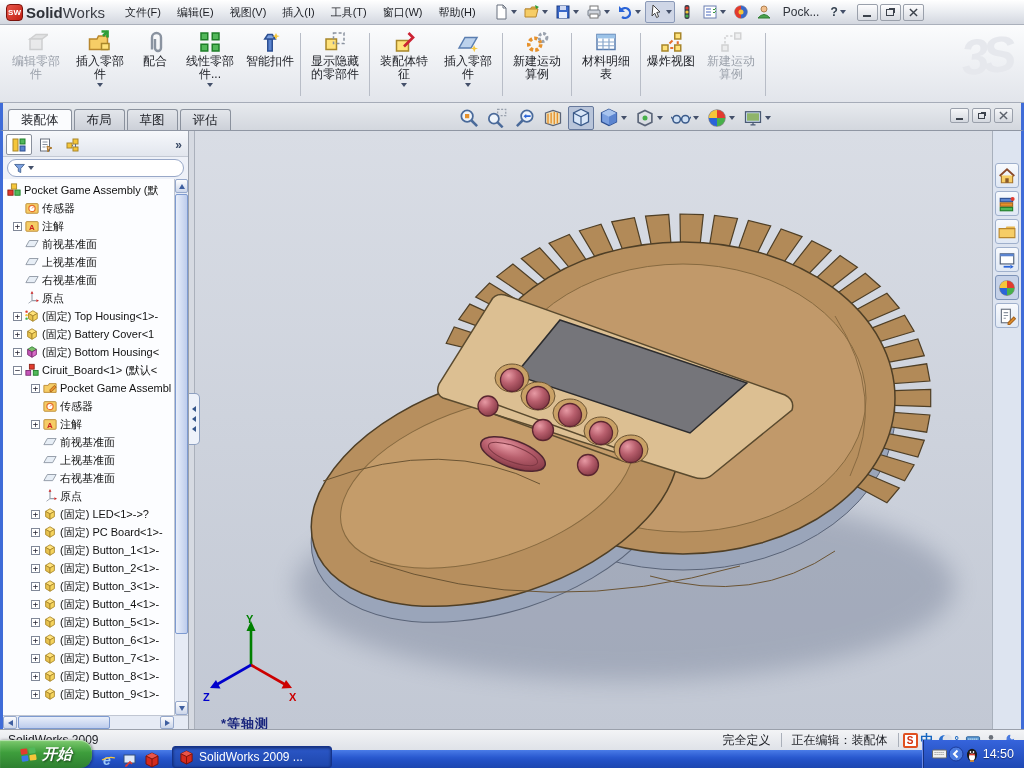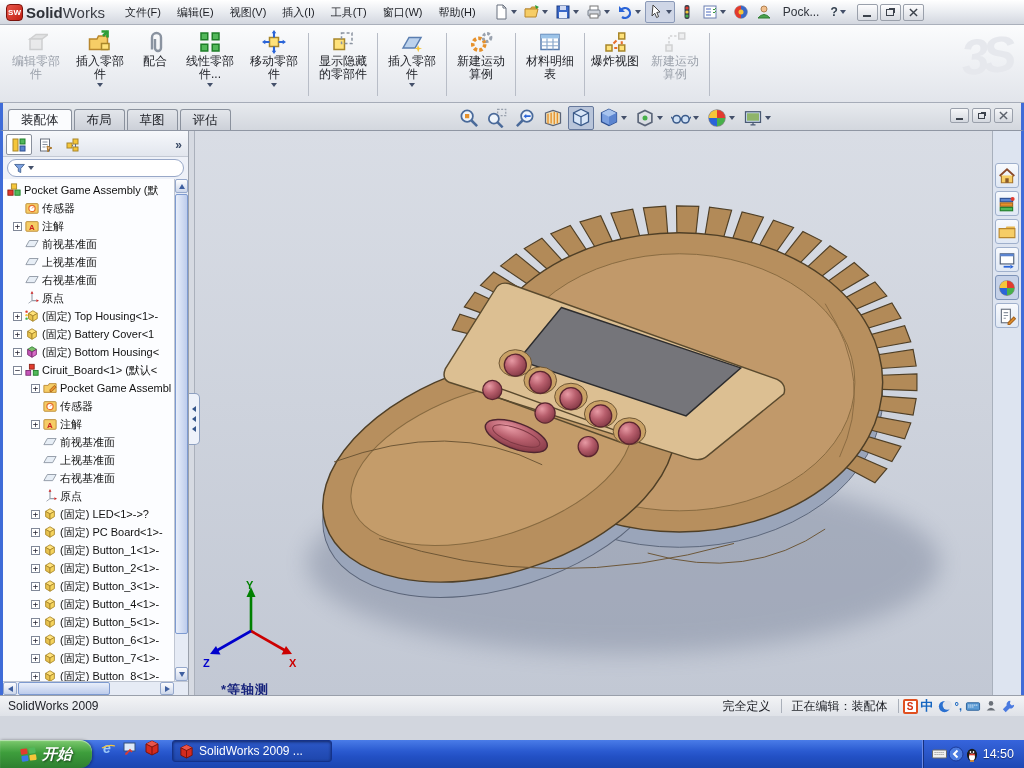--- a/index.html
+++ b/index.html
@@ -94,21 +94,21 @@
   .sb-left{padding-left:4px;}
   .sb-right{margin-left:auto;display:flex;align-items:center;height:100%;}
   .sb-text{padding:0 10px;}
   .sb-sep{width:1px;height:14px;background:#aab0ba;}
   .ime{display:flex;align-items:center;gap:3px;padding:0 4px;height:100%;}
   .ime-s{width:15px;height:15px;background:#fff;border:2px solid #e05020;border-radius:2px;color:#d23010;font-size:10px;font-weight:bold;display:flex;align-items:center;justify-content:center;}
   .ime-zh{color:#1565c0;font-weight:bold;font-size:13px;}
   .ime-punct{color:#1565c0;font-weight:bold;font-size:11px;}
   .ime .ic{width:15px;height:15px;}
   
-  .taskbar{height:28px;background:linear-gradient(#4a7ce8,#2a5ad0 40%,#2250c4 60%,#1c46b0);display:flex;align-items:flex-start;margin-top:24px;}
+  .taskbar{height:18px;background:linear-gradient(#4a7ce8,#2a5ad0 40%,#2250c4 60%,#1c46b0);display:flex;align-items:flex-end;}
   .start-btn{height:28px;width:92px;border-radius:0 12px 12px 0;background:linear-gradient(#7ecb6f,#3e9e3c 45%,#2e8030);box-shadow:inset 0 1px 1px rgba(255,255,255,.5),1px 0 3px rgba(0,0,0,.4);display:flex;align-items:center;justify-content:center;gap:5px;color:#fff;font-size:15px;font-weight:bold;font-style:italic;text-shadow:1px 1px 2px rgba(0,0,0,.5);}
   .start-btn .ic{width:17px;height:17px;}
   .quick{display:flex;align-items:center;gap:6px;padding:0 8px;}
   .quick .ic{width:16px;height:16px;}
   .task-btn{margin-left:4px;height:22px;width:160px;border-radius:3px;border:1px solid #14328a;background:linear-gradient(#2c58c8,#1e46ac);box-shadow:inset 0 1px 3px rgba(0,0,20,.55);display:flex;align-items:center;gap:5px;padding:0 6px;color:#fff;font-size:12px;white-space:nowrap;overflow:hidden;}
   .task-btn .ic{width:15px;height:15px;}
   .tray{margin-left:auto;height:28px;display:flex;align-items:center;gap:0;padding:0 10px 0 8px;background:linear-gradient(#3664dc,#1e48b4);border-left:1px solid #6a8ae8;box-shadow:inset 1px 0 0 #16307e;}
   .tray .ic{width:16px;height:16px;}
   .clock{color:#fff;font-size:12.5px;margin-left:3px;text-shadow:0 1px 1px rgba(0,0,0,.4);}
 </style>
@@ -287,39 +287,48 @@
               <rect x="9.5" y="9.5" width="4.5" height="4.5"></rect>
             </g>
           </svg>
         </span>
         <span class="cmd-label">线性零部件...</span>
         <span class="dd"></span>
       </div>
       <div class="cmd-btn">
         <span class="ic" style="width:24px;height:24px">
           <svg viewBox="0 0 16 16">
-            <rect x="5" y="5" width="6" height="6" fill="#ffe27a" stroke="#a8862a"></rect>
-            <path d="M8 2v3M8 11v3M2 8h3M11 8h3" stroke="#2a64d8" stroke-width="1.4"></path>
-            <path d="M8 0l1.5 2.2h-3zM8 16l1.5-2.2h-3zM0 8l2.2-1.5v3zM16 8l-2.2-1.5v3z" fill="#2a64d8"></path>
-          </svg>
-        </span>
-        <span class="cmd-label">移动零部件</span>
-        <span class="dd"></span>
+            <rect x="6.5" y="6" width="3" height="8" fill="#5b84cf" stroke="#2c4f92"></rect>
+            <path d="M4.5 6l2-3h3l2 3z" fill="#7ba0e0" stroke="#2c4f92"></path>
+            <path d="M12 2l.8 1.6 1.7.4-1.7.6-.8 1.9-.8-1.9-1.7-.6 1.7-.4z" fill="#f5c63a"></path>
+          </svg>
+        </span>
+        <span class="cmd-label">智能扣件</span>
       </div>
       <div class="cmd-sep"></div>
       <div class="cmd-btn">
         <span class="ic" style="width:24px;height:24px">
           <svg viewBox="0 0 16 16">
             <rect x="2" y="6" width="7" height="7" fill="#ffe27a" stroke="#a8862a"></rect>
             <rect x="7" y="2" width="7" height="7" fill="none" stroke="#8a93a0" stroke-dasharray="2 1.4"></rect>
           </svg>
         </span>
         <span class="cmd-label">显示隐藏的零部件</span>
       </div>
       <div class="cmd-sep"></div>
+      <div class="cmd-btn">
+        <span class="ic" style="width:24px;height:24px">
+          <svg viewBox="0 0 16 16">
+            <rect x="3" y="7" width="8" height="7" fill="#ffe27a" stroke="#a8862a"></rect>
+            <path d="M11 2l3 3-6 6" fill="none" stroke="#c23" stroke-width="1.8"></path>
+          </svg>
+        </span>
+        <span class="cmd-label">装配体特征</span>
+        <span class="dd"></span>
+      </div>
       <div class="cmd-btn">
         <span class="ic" style="width:24px;height:24px">
           <svg viewBox="0 0 16 16">
             <path d="M2 12l4-7h8l-4 7z" fill="#bcd2ec" stroke="#5a7eb0"></path>
             <path d="M12 10l.8 1.8 1.9.4-1.8.7-.7 2-.8-2-1.9-.5 1.9-.6z" fill="#f5c63a"></path>
           </svg>
         </span>
         <span class="cmd-label">插入零部件</span>
         <span class="dd"></span>
       </div>

